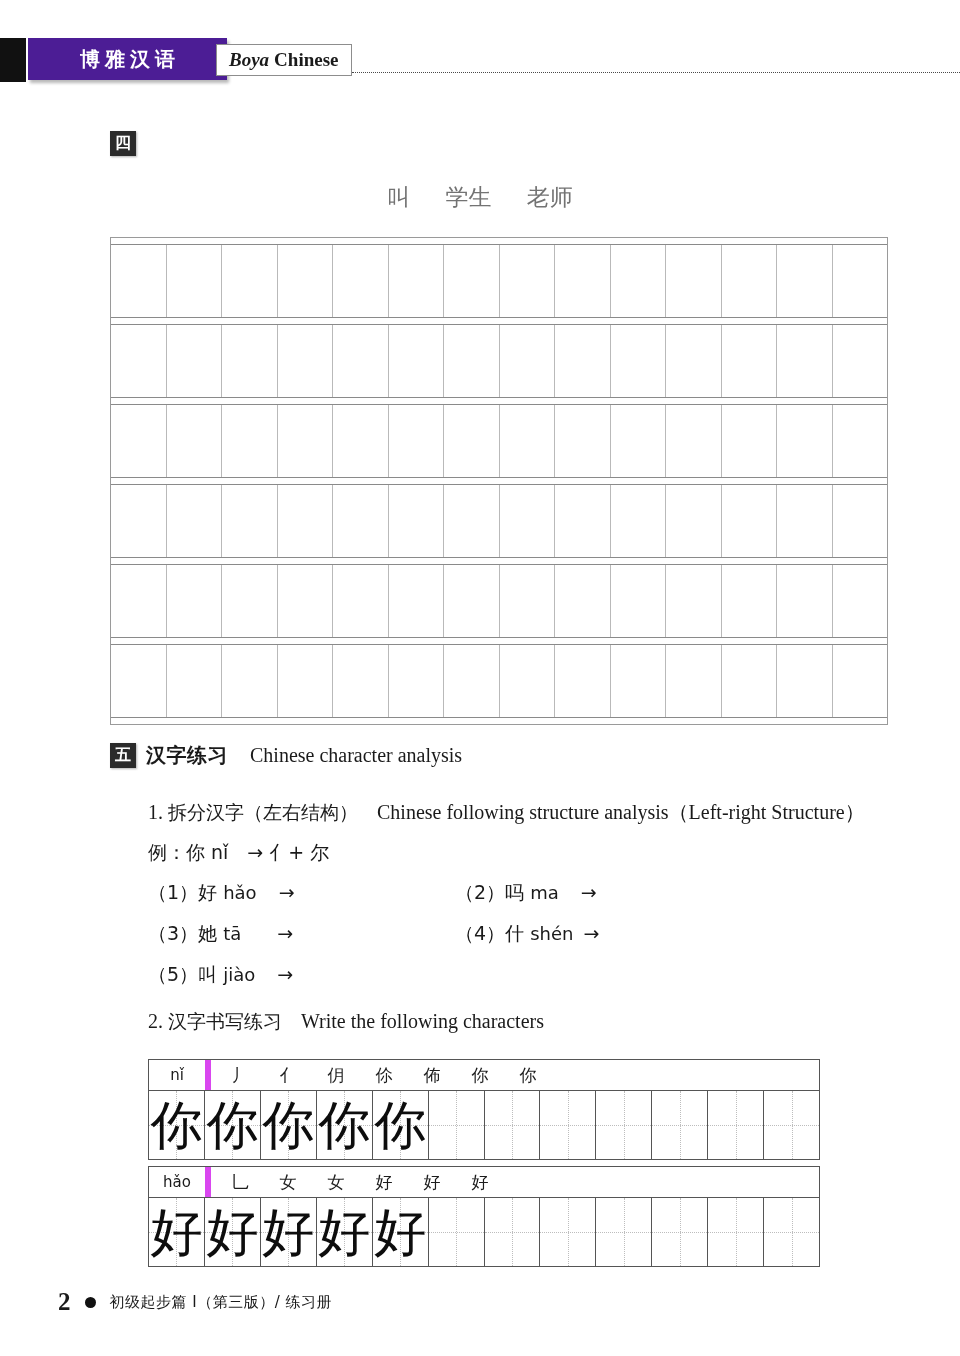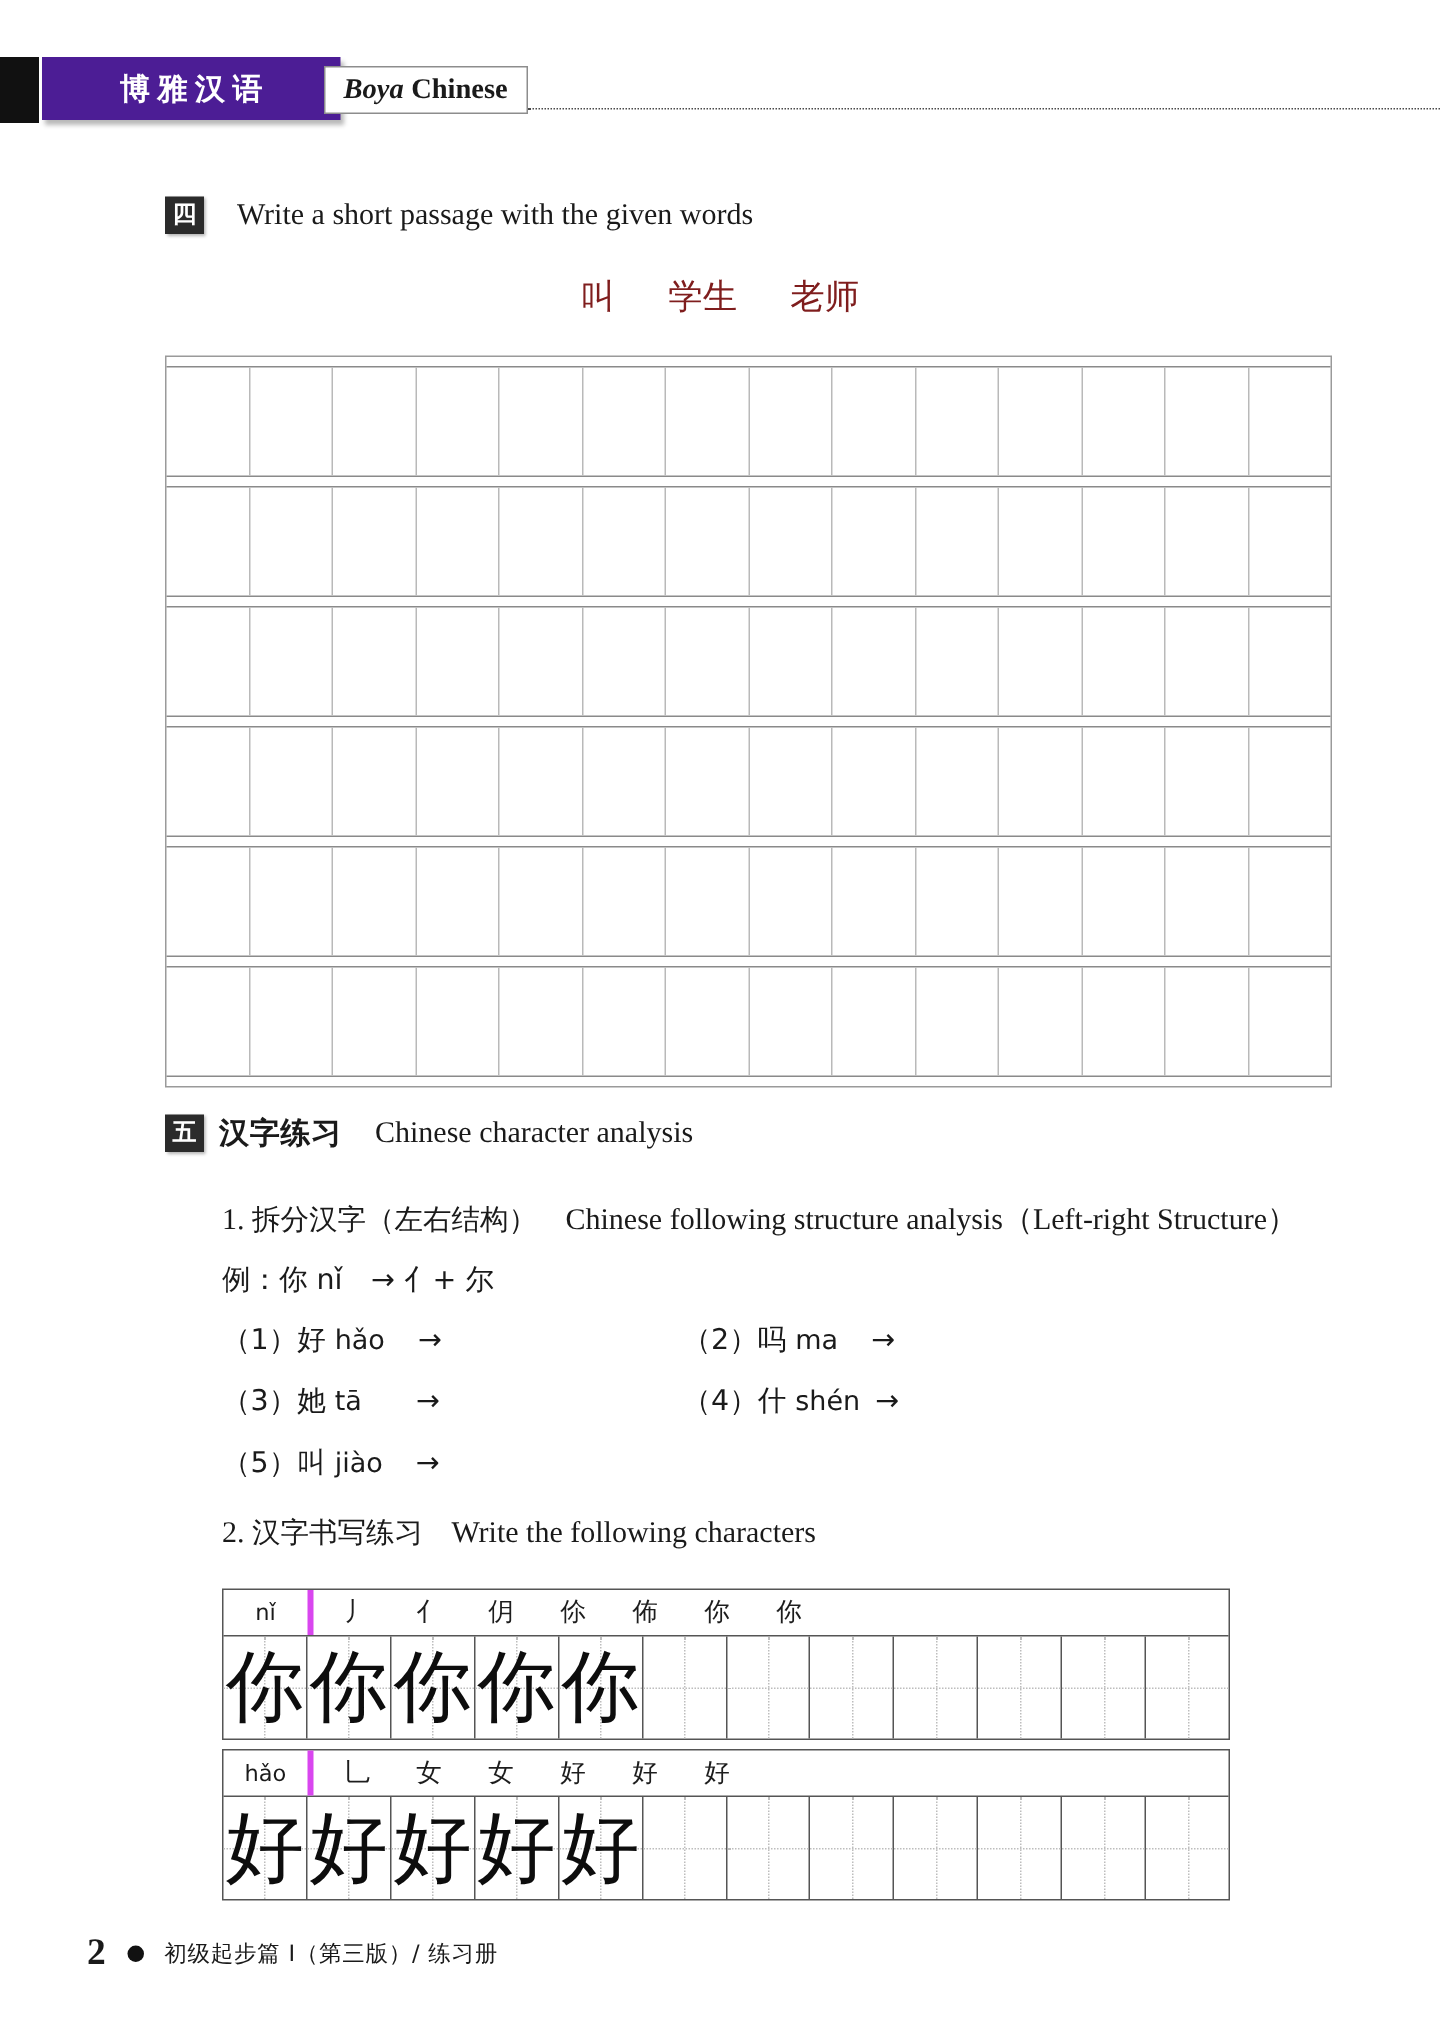--- a/index.html
+++ b/index.html
@@ -122,21 +122,21 @@
 
   
   .word-prompts {
     position: absolute;
     left: 0;
     top: 182px;
     width: 960px;
     text-align: center;
     font-family: "DejaVu Sans", "Liberation Sans", sans-serif;
     font-size: 23px;
-    color: #7f1d1d;
+    color: #737373;
   }
   .word-prompts span { margin: 0 14px; }
 
   
   .write-grid {
     position: absolute;
     left: 110px;
     top: 237px;
     width: 778px;
     border: 1px solid #9a9a9a;
@@ -204,21 +204,21 @@
     box-sizing: border-box;
   }
   .practice-strokerow {
     display: flex;
     height: 30px;
     border-bottom: 1px solid #555555;
   }
   .stroke-pinyin {
     width: 56px;
     flex: none;
-    border-right: 4px solid #d946ef;
+    border-right: 6px solid #d946ef;
     display: flex;
     align-items: center;
     justify-content: center;
     font-family: "DejaVu Sans", sans-serif;
     font-size: 15px;
   }
   .stroke-steps {
     flex: 1 1 auto;
     display: flex;
     align-items: center;
@@ -307,21 +307,20 @@
   </div>
   <div class="header-en-box">
     <span class="en-italic">Boya</span>
     <span class="en-roman">Chinese</span>
   </div>
 </div>
 <div class="header-dotline"></div>
 
 <div class="section-head" style="left:110px; top:131px;">
   <div class="sec-badge">四</div>
-  <div class="sec-en">Write a short passage with the given words</div>
 </div>
 
 <div class="word-prompts">
   <span>叫</span>
   <span>学生</span>
   <span>老师</span>
 </div>
 
 <div class="write-grid" id="write-grid">
     <div class="grid-row">

